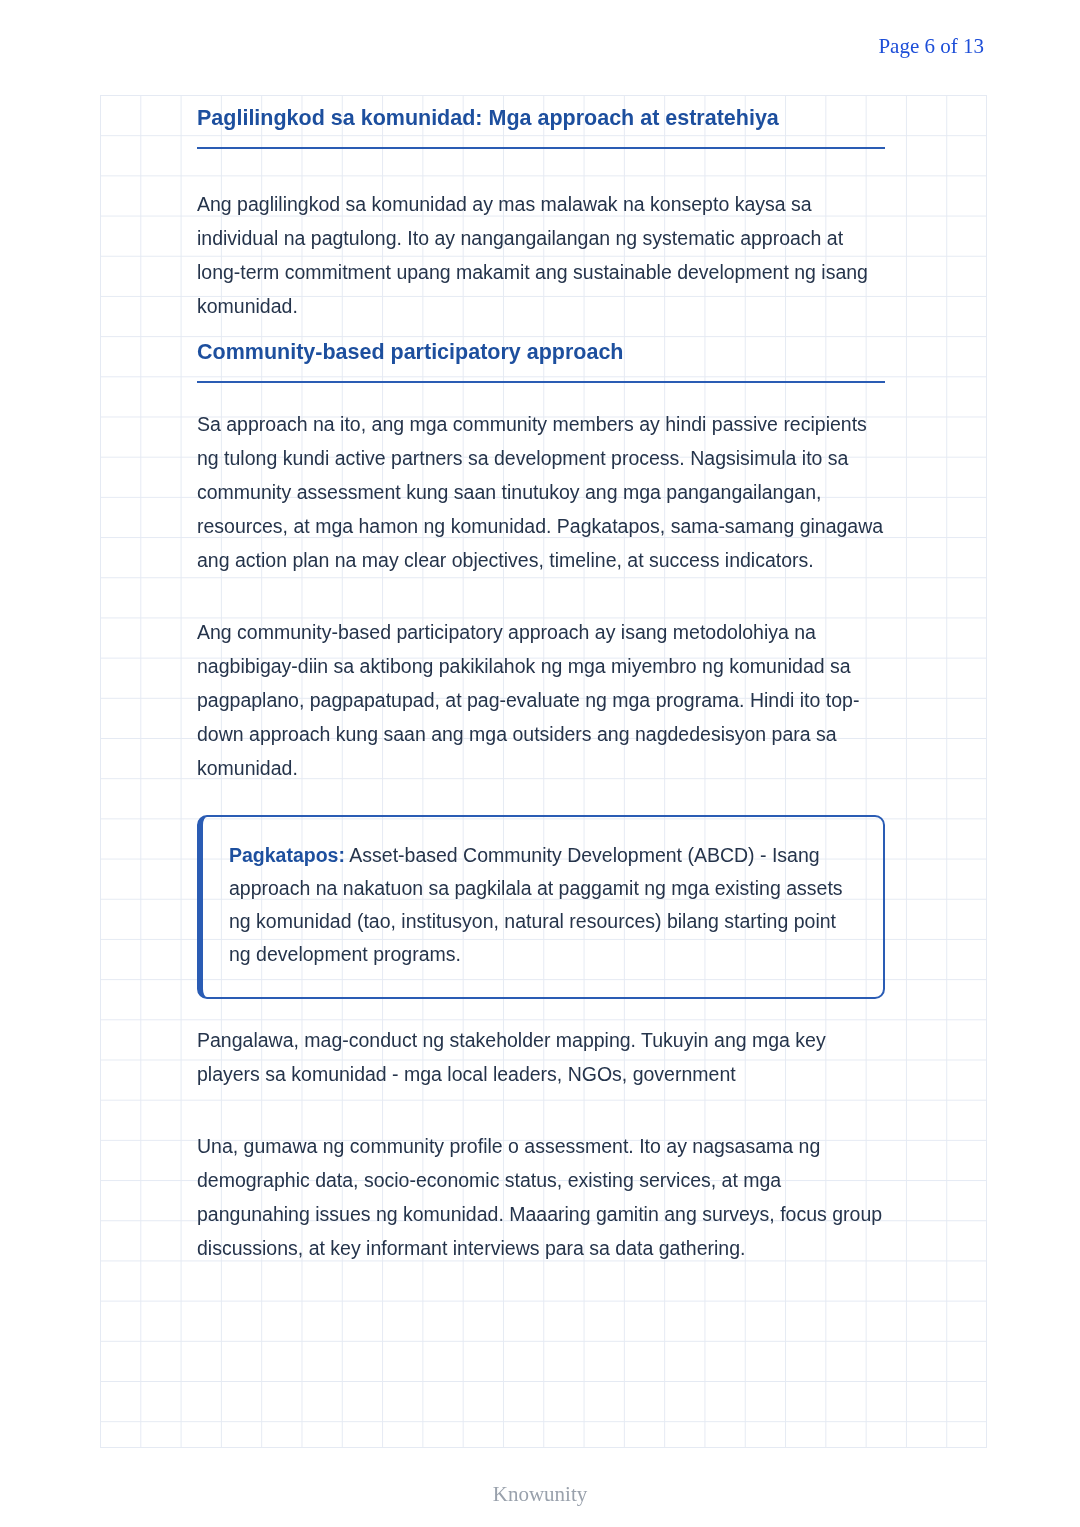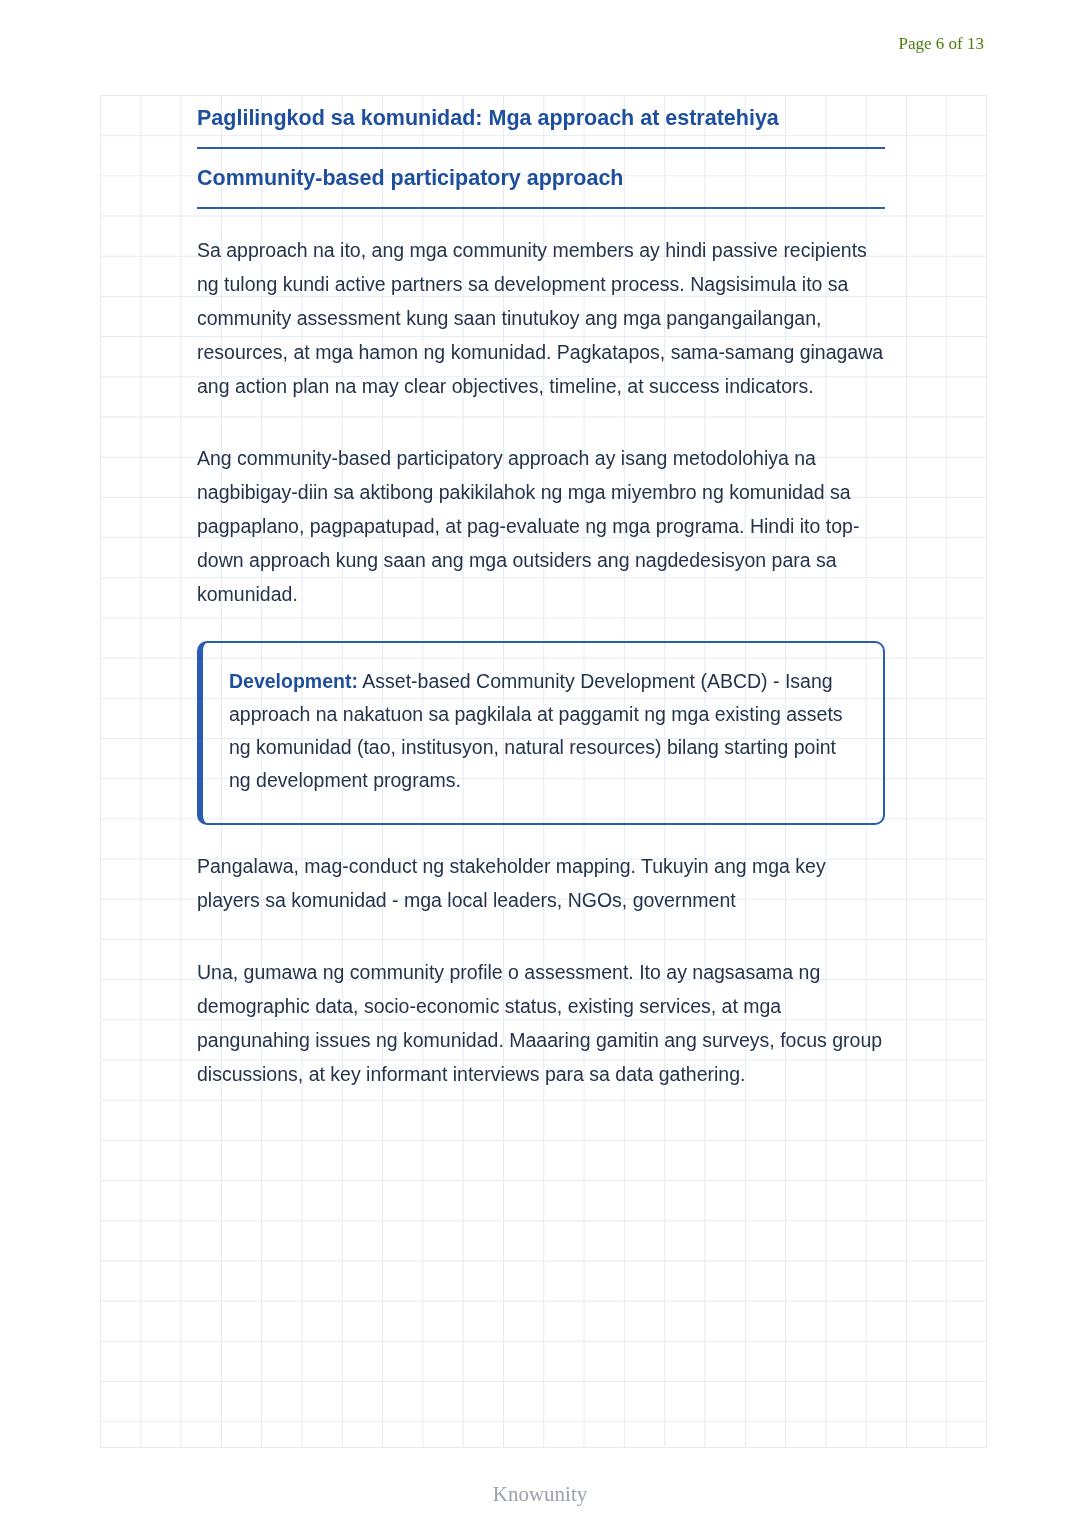--- a/index.html
+++ b/index.html
@@ -26,22 +26,22 @@
       linear-gradient(to bottom, #e5eaf3 1px, transparent 1px);
     background-size: 40.3px 40.2px;
     border-right: 1px solid #e5eaf3;
     border-bottom: 1px solid #e5eaf3;
   }
   .page-number {
     position: absolute;
     top: 34px;
     right: 96px;
     font-family: "Liberation Serif", "DejaVu Serif", serif;
-    font-size: 17px;
-    color: #4d7c0f;
+    font-size: 21px;
+    color: #1d4ed8;
   }
   .content {
     position: absolute;
     left: 197px;
     top: 95px;
     width: 688px;
     font-size: 19.5px;
     line-height: 34px;
   }
   .heading {
@@ -95,30 +95,31 @@
 <div class="page">
 
   <div class="grid"></div>
 
   <div class="page-number">Page 6 of 13</div>
 
   <main class="content">
 
     <h1 class="heading first">Paglilingkod sa komunidad: Mga approach at estratehiya</h1>
 
+    <p class="para lead">Ang paglilingkod sa komunidad ay mas malawak na konsepto kaysa sa individual na pagtulong. Ito ay nangangailangan ng systematic approach at long-term commitment upang makamit ang sustainable development ng isang komunidad.</p>
 
     <h2 class="heading">Community-based participatory approach</h2>
 
     <p class="para">Sa approach na ito, ang mga community members ay hindi passive recipients ng tulong kundi active partners sa development process. Nagsisimula ito sa community assessment kung saan tinutukoy ang mga pangangailangan, resources, at mga hamon ng komunidad. Pagkatapos, sama-samang ginagawa ang action plan na may clear objectives, timeline, at success indicators.</p>
 
     <p class="para lead">Ang community-based participatory approach ay isang metodolohiya na nagbibigay-diin sa aktibong pakikilahok ng mga miyembro ng komunidad sa pagpaplano, pagpapatupad, at pag-evaluate ng mga programa. Hindi ito top-down approach kung saan ang mga outsiders ang nagdedesisyon para sa komunidad.</p>
 
     <aside class="definition-box">
       <p class="def-text">
-        <strong class="def-label">Development:</strong><span> Asset-based Community Development (ABCD) - Isang approach na nakatuon sa pagkilala at paggamit ng mga existing assets ng komunidad (tao, institusyon, natural resources) bilang starting point ng development programs.</span>
+        <strong class="def-label">Pagkatapos:</strong><span> Asset-based Community Development (ABCD) - Isang approach na nakatuon sa pagkilala at paggamit ng mga existing assets ng komunidad (tao, institusyon, natural resources) bilang starting point ng development programs.</span>
       </p>
     </aside>
 
 
     <p class="para">Pangalawa, mag-conduct ng stakeholder mapping. Tukuyin ang mga key players sa komunidad - mga local leaders, NGOs, government</p>
 
     <p class="para lead">Una, gumawa ng community profile o assessment. Ito ay nagsasama ng demographic data, socio-economic status, existing services, at mga pangunahing issues ng komunidad. Maaaring gamitin ang surveys, focus group discussions, at key informant interviews para sa data gathering.</p>
 
   </main>
 

